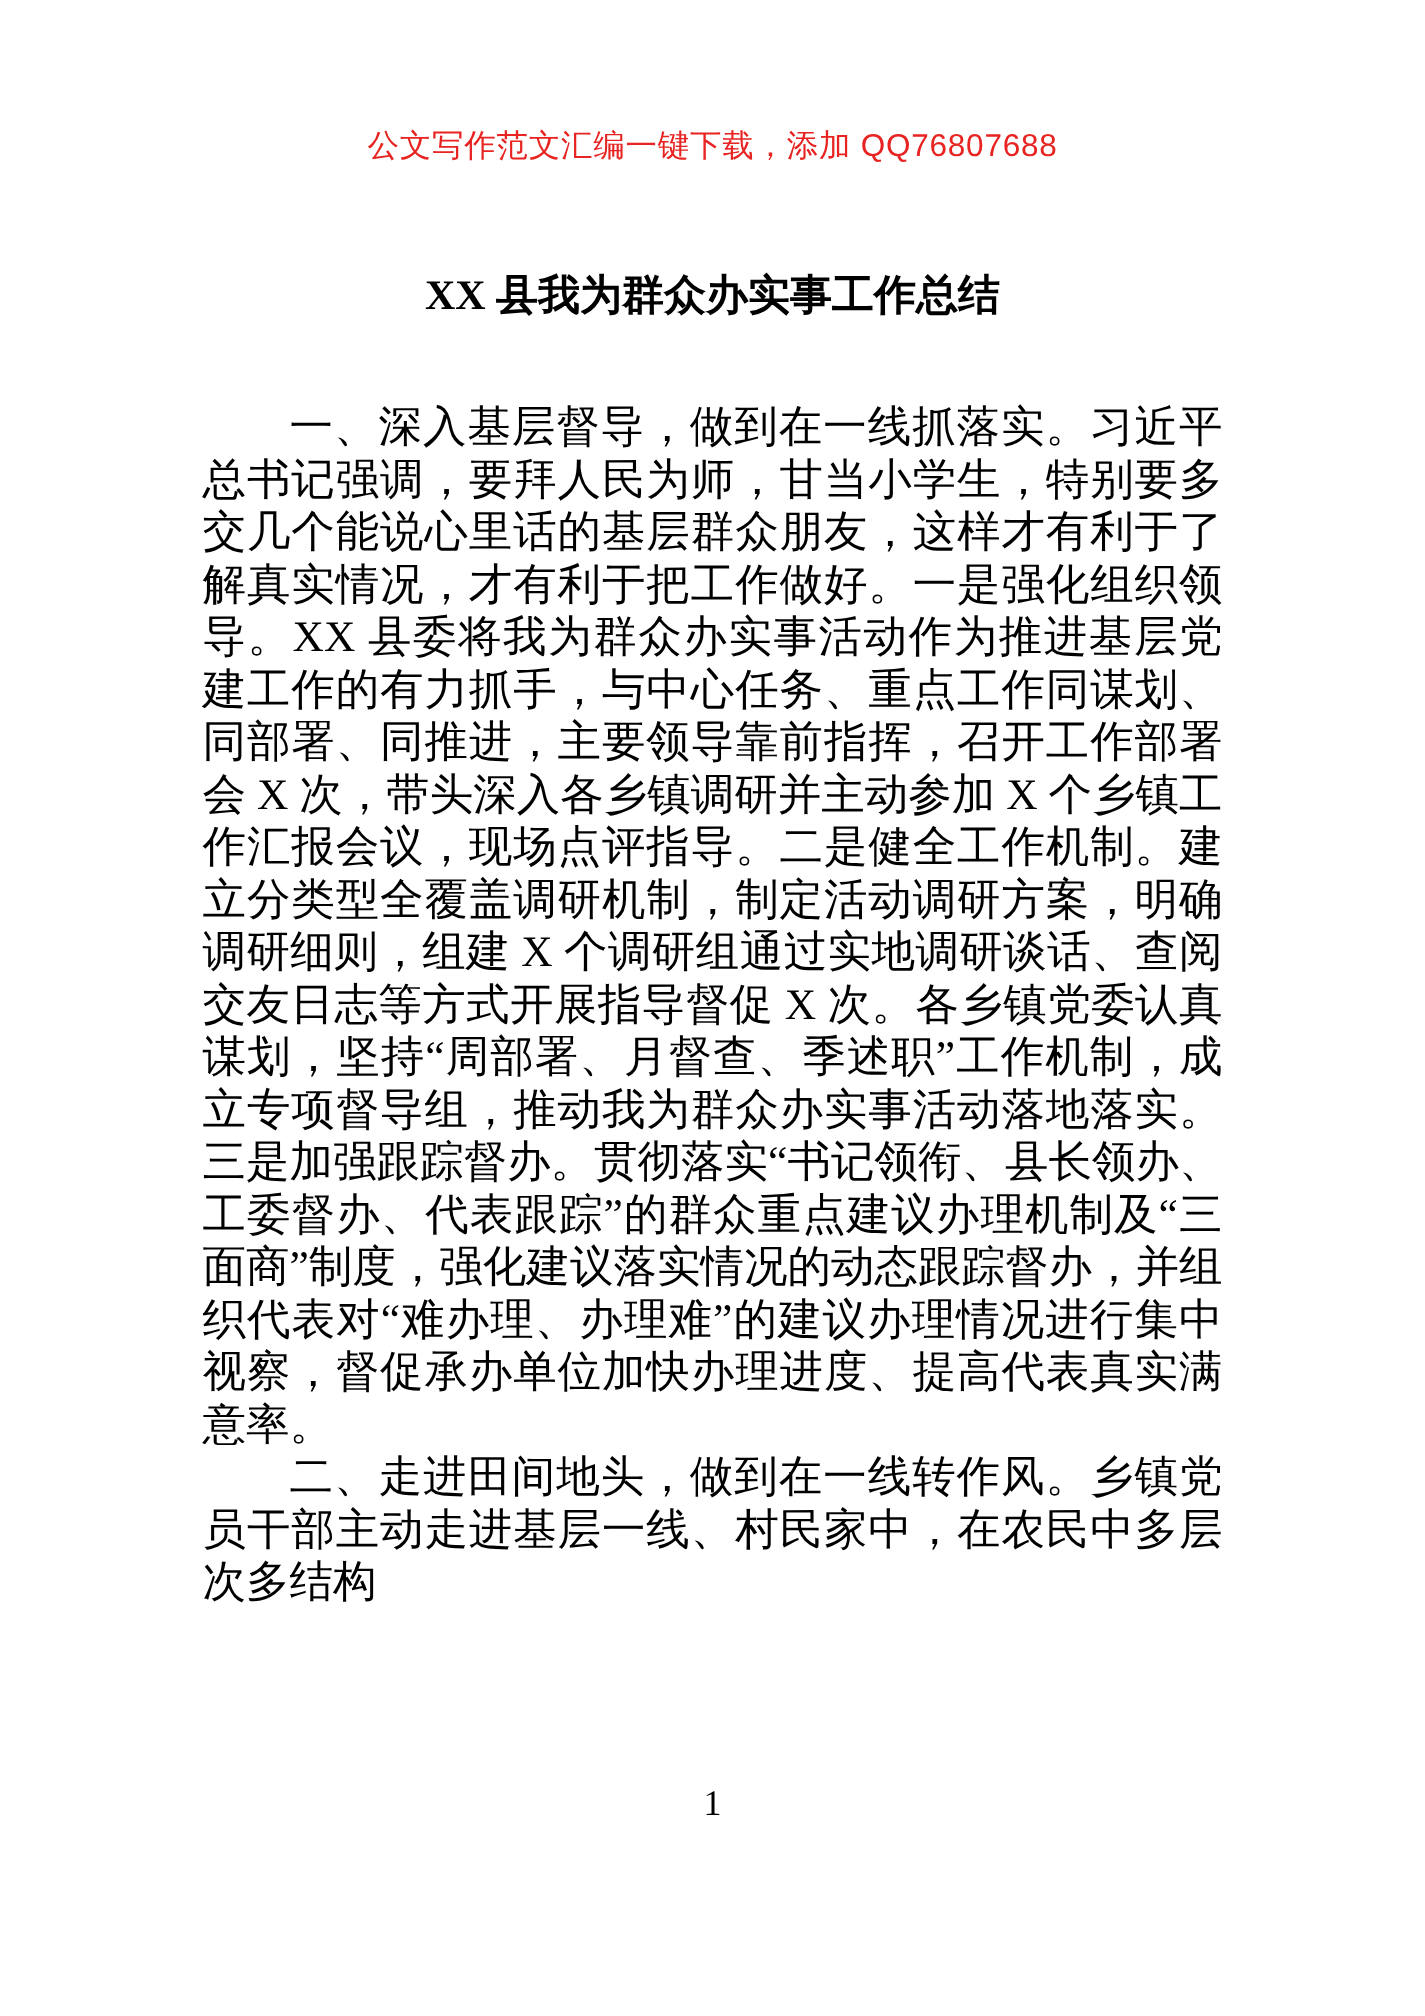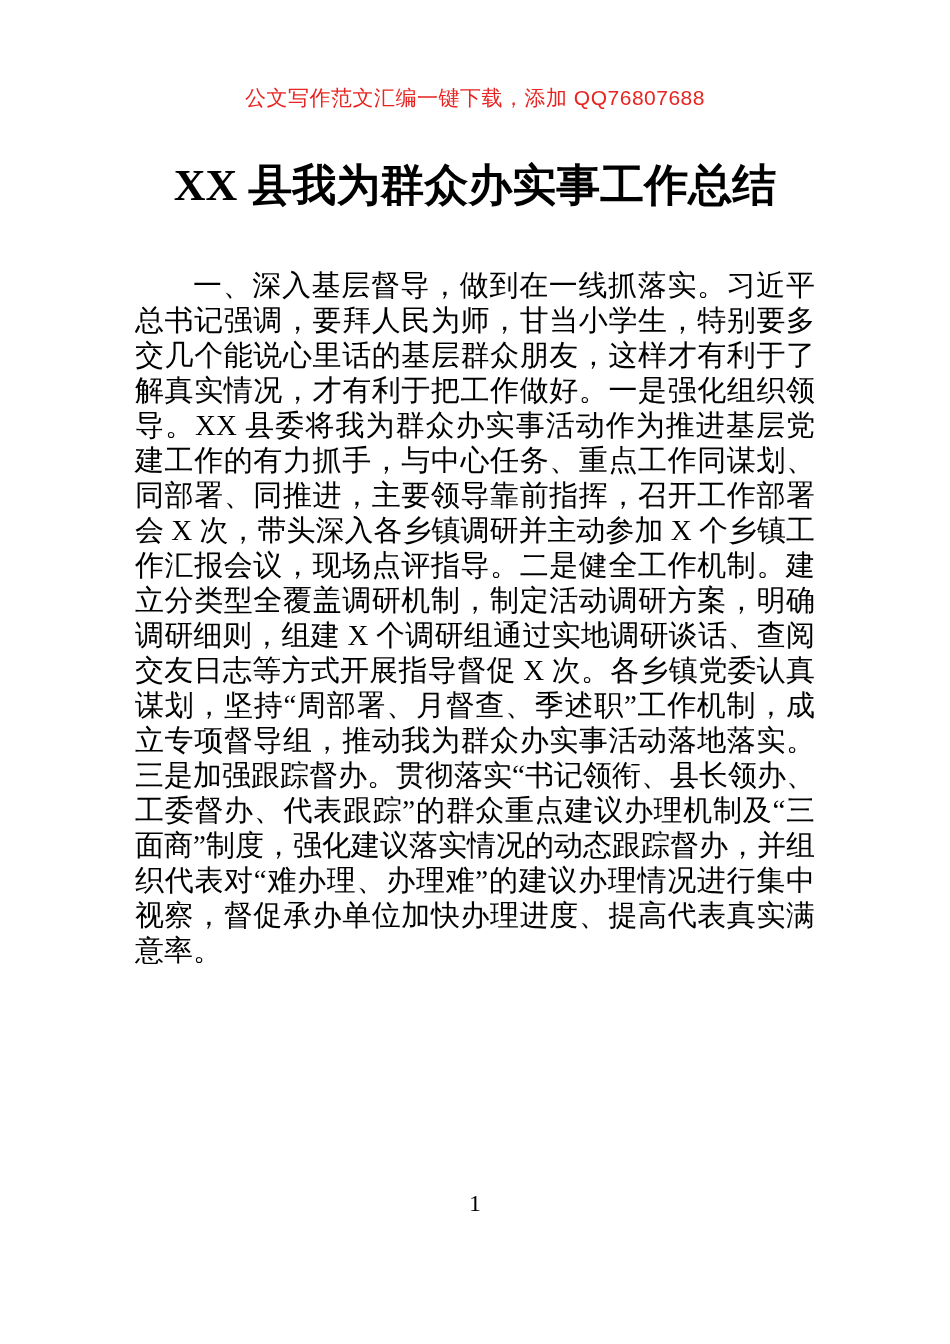--- a/index.html
+++ b/index.html
@@ -25,23 +25,23 @@
     font-family: "Liberation Sans", "DejaVu Sans", sans-serif;
     font-size: 21px;
     line-height: 28px;
     letter-spacing: 0.5px;
   }
   .title {
     position: absolute;
     top: 158px;
     left: 0;
     right: 0;
-    margin: 0;
+    margin: 12px;
     text-align: center;
-    font-size: 44px;
+    font-size: 28px;
     font-weight: 700;
     line-height: 56px;
   }
   .body {
     position: absolute;
     top: 268px;
     left: 135px;
     width: 680px;
     font-size: 29px;
     line-height: 35px;
@@ -66,16 +66,17 @@
 </head>
 <body>
 
 <div class="page">
   <div class="notice" style="color: rgb(231, 36, 33);">公文写作范文汇编一键下载，添加 QQ76807688</div>
 
   <h1 class="title">XX 县我为群众办实事工作总结</h1>
 
   <div class="body">
     <p>一、深入基层督导，做到在一线抓落实。习近平总书记强调，要拜人民为师，甘当小学生，特别要多交几个能说心里话的基层群众朋友，这样才有利于了解真实情况，才有利于把工作做好。一是强化组织领导。XX 县委将我为群众办实事活动作为推进基层党建工作的有力抓手，与中心任务、重点工作同谋划、同部署、同推进，主要领导靠前指挥，召开工作部署会 X 次，带头深入各乡镇调研并主动参加 X 个乡镇工作汇报会议，现场点评指导。二是健全工作机制。建立分类型全覆盖调研机制，制定活动调研方案，明确调研细则，组建 X 个调研组通过实地调研谈话、查阅交友日志等方式开展指导督促 X 次。各乡镇党委认真谋划，坚持“周部署、月督查、季述职”工作机制，成立专项督导组，推动我为群众办实事活动落地落实。三是加强跟踪督办。贯彻落实“书记领衔、县长领办、工委督办、代表跟踪”的群众重点建议办理机制及“三面商”制度，强化建议落实情况的动态跟踪督办，并组织代表对“难办理、办理难”的建议办理情况进行集中视察，督促承办单位加快办理进度、提高代表真实满意率。</p>
+    <p>二、走进田间地头，做到在一线转作风。乡镇党员干部主动走进基层一线、村民家中，在农民中多层次多结构</p>
   </div>
 
   <div class="page-num">1</div>
 </div>
 
 </body></html>

